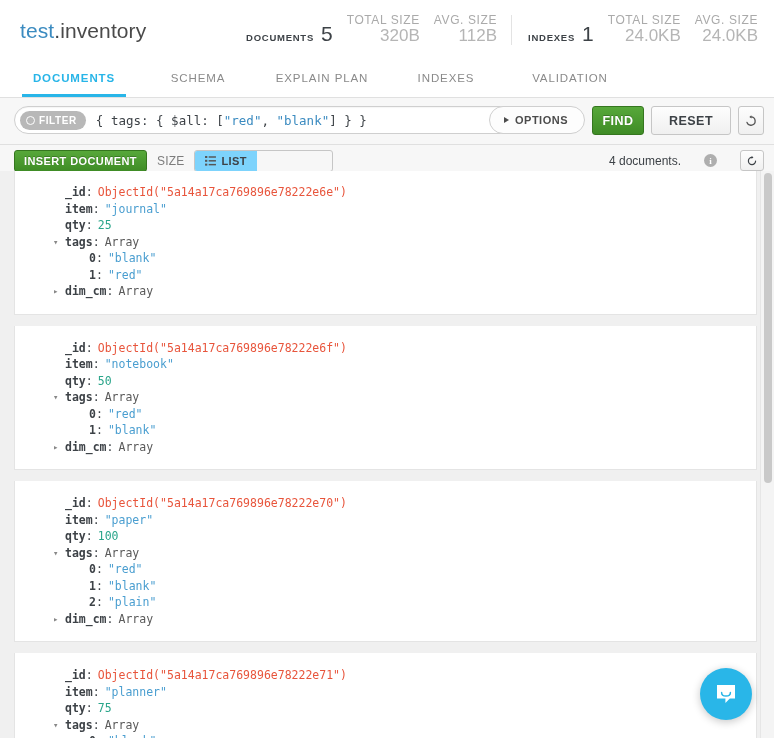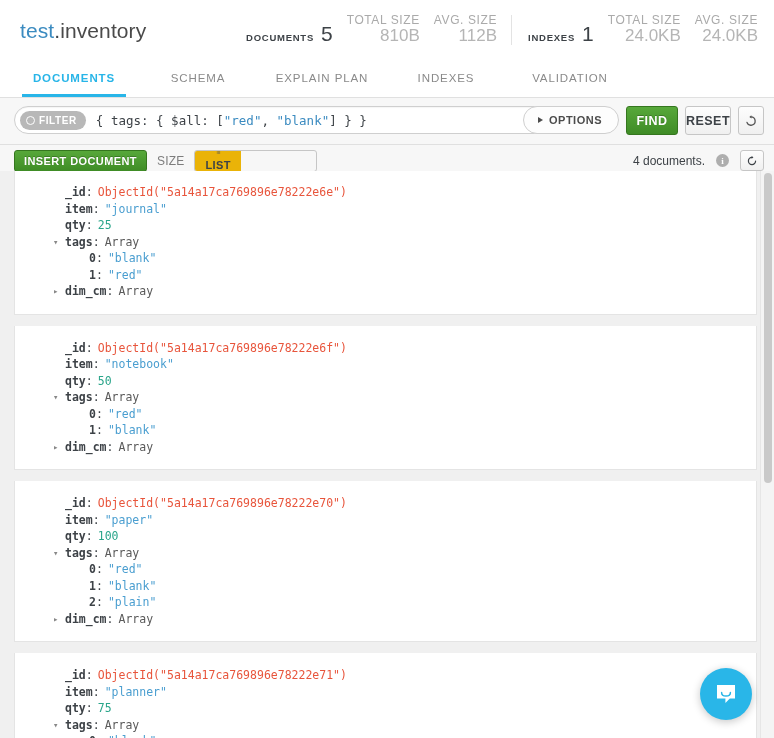--- a/index.html
+++ b/index.html
@@ -170,21 +170,21 @@
     background: linear-gradient(to bottom, #57a83a, #3f8c26);
     border: 1px solid #35761f;
     color: #ffffff;
     width: 52px;
     text-shadow: 0 -1px 0 rgba(0,0,0,0.25);
   }
   .btn-reset {
     background: linear-gradient(to bottom, #fdfdfd, #f0f0f0);
     border: 1px solid #c6c6c6;
     color: #3d4247;
-    width: 46px;
+    width: 80px;
   }
   .btn-history {
     background: linear-gradient(to bottom, #fdfdfd, #f0f0f0);
     border: 1px solid #c6c6c6;
     color: #555;
     width: 26px; height: 29px;
     border-radius: 3px;
     display: flex; align-items: center; justify-content: center;
     cursor: pointer;
     flex: none;
@@ -223,24 +223,24 @@
   }
   .seg-btn {
     background: linear-gradient(to bottom, #fdfdfd, #f1f1f1);
     padding: 0 10px;
     display: flex; align-items: center; gap: 5px;
     font-size: 11px; font-weight: bold; color: #3d4247;
     letter-spacing: 0.4px;
     cursor: pointer;
   }
   .seg-btn + .seg-btn { border-left: 1px solid #c6c6c6; margin-top: 32px; }
-  .seg-btn.active { background: #eab308; flex-direction: column; }
+  .seg-btn.active { background: #7dd3fc; }
   .doc-count {
     margin-left: auto;
-    display: flex; align-items: center; gap: 11px;
+    display: flex; align-items: center; gap: 23px;
     font-size: 12px; color: #3d4247;
   }
   .info-icon {
     width: 13px; height: 13px; border-radius: 50%;
     background: #aeaeae; color: #ffffff;
     font-size: 9px; font-weight: bold;
     display: flex; align-items: center; justify-content: center;
     font-family: "Liberation Serif", serif;
   }
   .refresh-btn {
@@ -332,21 +332,21 @@
     </div>
 
     <div class="stats">
       <div class="stat-group">
         <div class="stat-primary">
           <span class="lbl">DOCUMENTS</span>
           <span class="val">5</span>
         </div>
         <div class="stat-sub">
           <span class="lbl">TOTAL SIZE</span>
-          <span class="val">810B</span>
+          <span class="val">320B</span>
         </div>
         <div class="stat-sub">
           <span class="lbl">AVG. SIZE</span>
           <span class="val">112B</span>
         </div>
       </div>
 
       <div class="stat-group">
         <div class="stat-primary">
           <span class="lbl">INDEXES</span>

